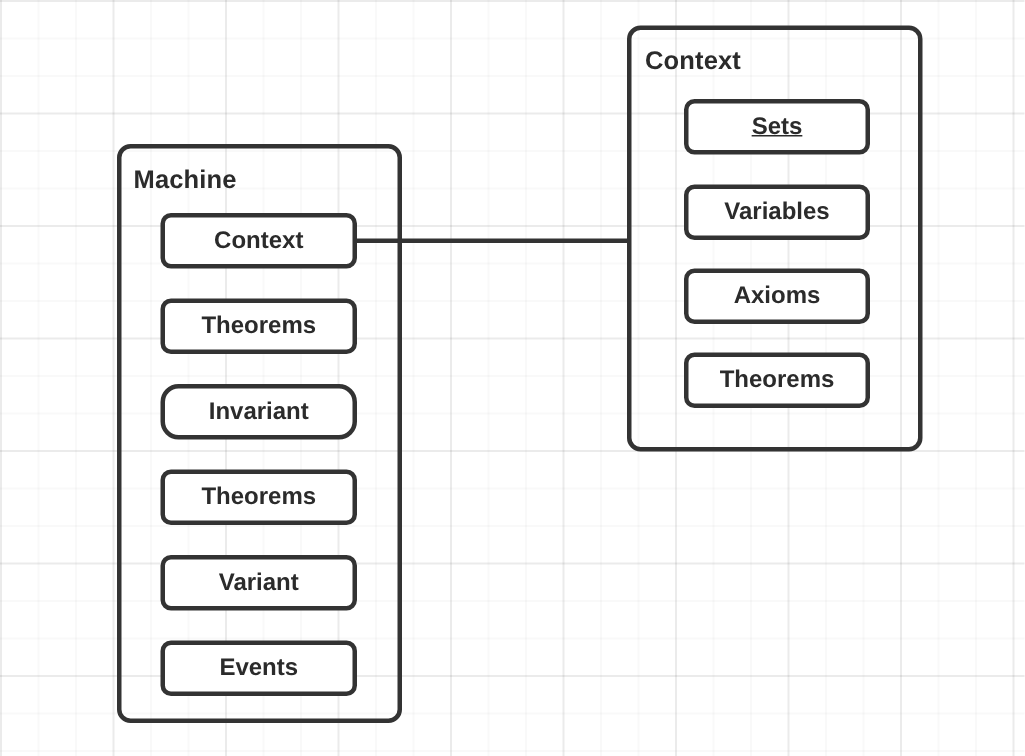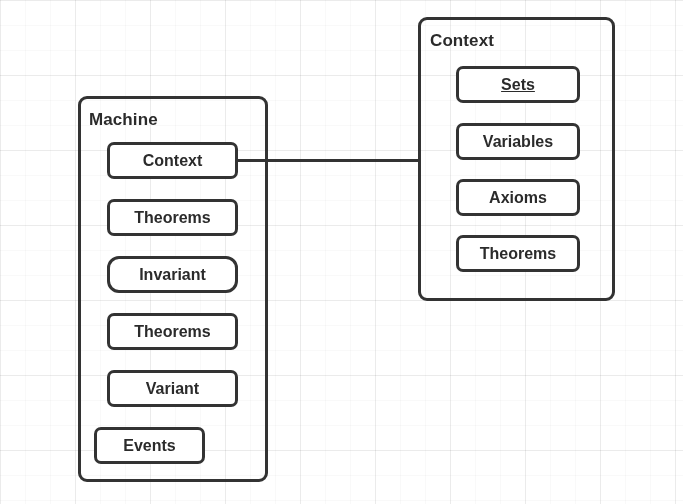--- a/index.html
+++ b/index.html
@@ -95,21 +95,21 @@
   <div class="node" style="left:107px; top:142px; width:131px; height:37px;">Context</div>
 
   <div class="node" style="left:107px; top:199px; width:131px; height:37px;">Theorems</div>
 
   <div class="node" style="left:107px; top:256px; width:131px; height:37px;border-radius:12px;">Invariant</div>
 
   <div class="node" style="left:107px; top:313px; width:131px; height:37px;">Theorems</div>
 
   <div class="node" style="left:107px; top:370px; width:131px; height:37px;">Variant</div>
 
-  <div class="node" style="left:94px; top:427px; width:111px; height:37px;">Events</div>
+  <div class="node" style="left:107px; top:427px; width:131px; height:37px;">Events</div>
 
   <div class="group-box" style="left:418px; top:17px; width:197px; height:284px;"></div>
 
   <div class="group-title" style="left:430px; top:31px;">Context</div>
 
   <div class="node" style="left:456px; top:66px; width:124px; height:37px;text-decoration:underline;">Sets</div>
 
   <div class="node" style="left:456px; top:123px; width:124px; height:37px;">Variables</div>
 
   <div class="node" style="left:456px; top:179px; width:124px; height:37px;">Axioms</div>

